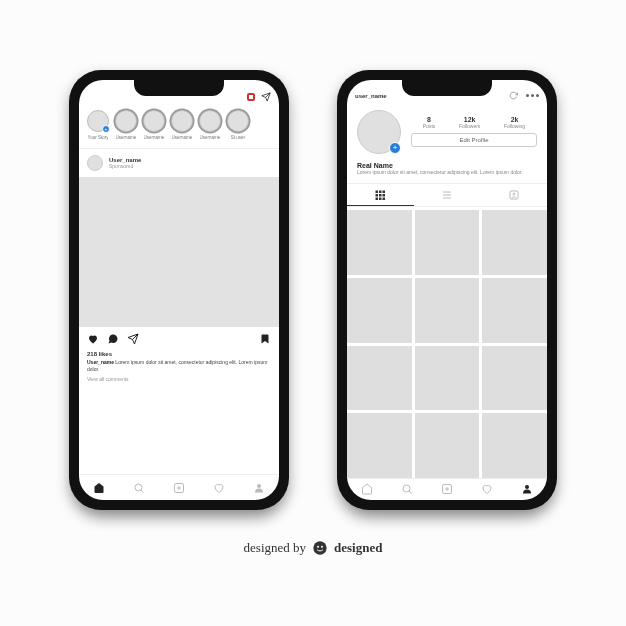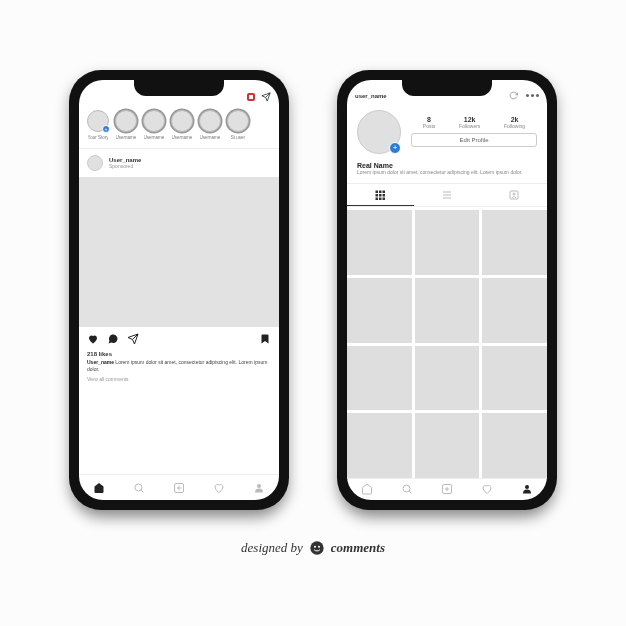--- a/index.html
+++ b/index.html
@@ -114,21 +114,21 @@
   .grid {
     flex:1; display:grid; grid-template-columns:repeat(3,1fr); gap:3px;
     background:#fff; padding-top:3px;
   }
   .grid-cell { background:#dedede; aspect-ratio:1/1;}
   .more-dots { display:flex; gap:2px;}
   .more-dots span { width:3px; height:3px; background:#666; border-radius:50%;}
   
   .attribution {
     font-size:13px; color:#333; display:flex; align-items:center; gap:6px;
-    font-style:italic; font-family: Georgia, serif;
+    font-family: Georgia, serif;
   }
   .attribution svg { display:block;}
 </style>
 </head>
 <body>
 
 <div class="phones">
 
   <div class="phone">
     <div class="screen">
@@ -383,14 +383,14 @@
 <div class="attribution">
   <span>designed by</span>
   <span>
     <svg width="16" height="16" viewBox="0 0 24 24" fill="#333">
         <circle cx="12" cy="12" r="10" fill="#333"></circle>
         <circle cx="9" cy="10" r="1.5" fill="#fff"></circle>
         <circle cx="15" cy="10" r="1.5" fill="#fff"></circle>
         <path d="M8 15c2 2 6 2 8 0" stroke="#fff" stroke-width="1.5" fill="none" stroke-linecap="round"></path>
       </svg>
   </span>
-  <span style="font-weight:700">comments</span>
+  <span style="font-weight:700">designed</span>
 </div>
 
 </body></html>

